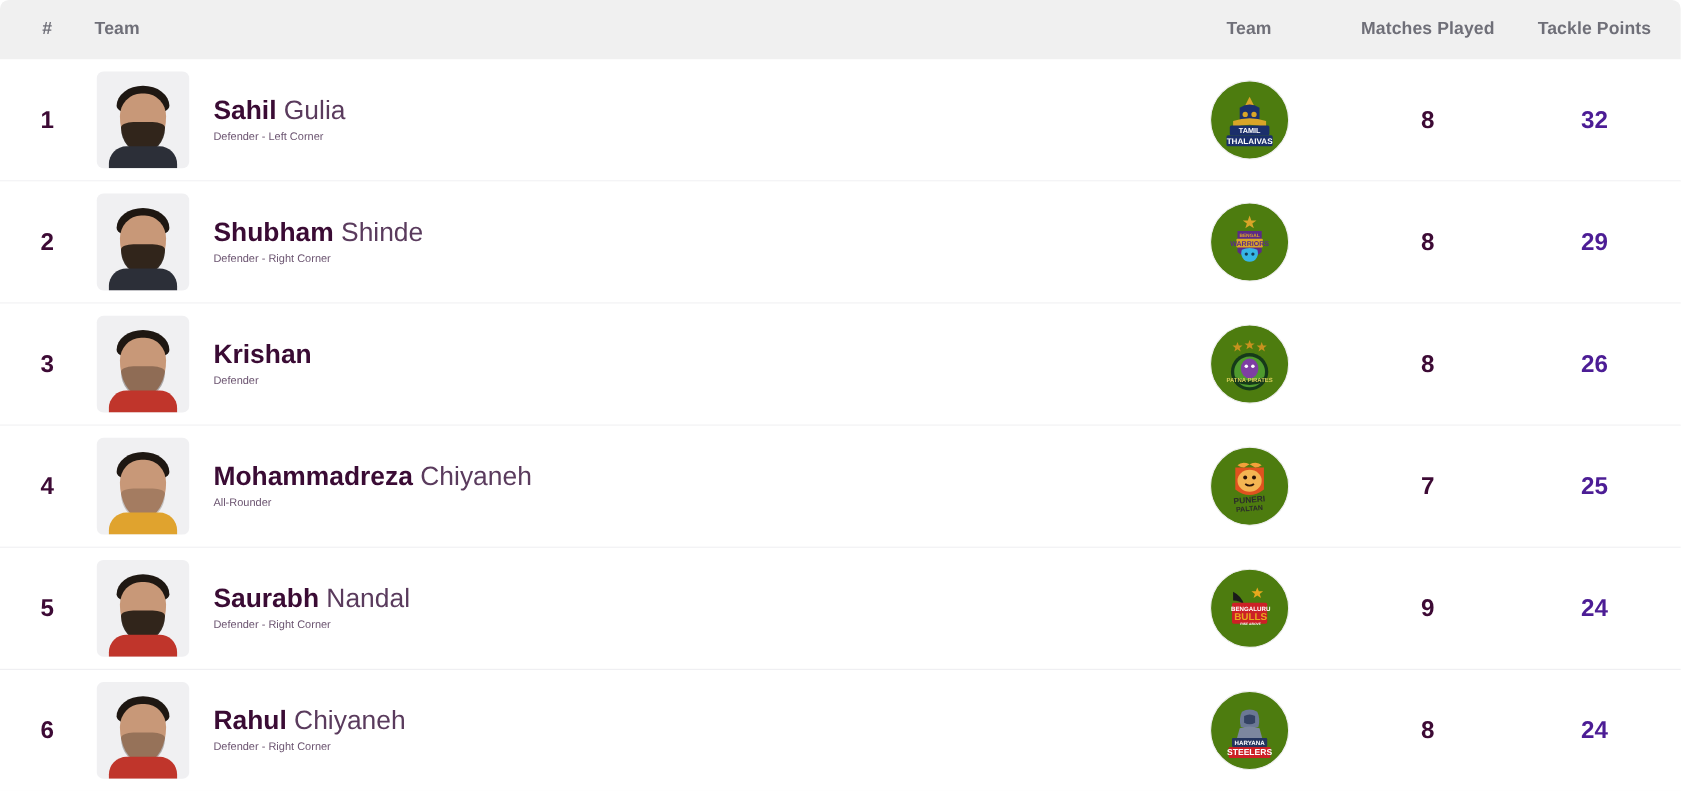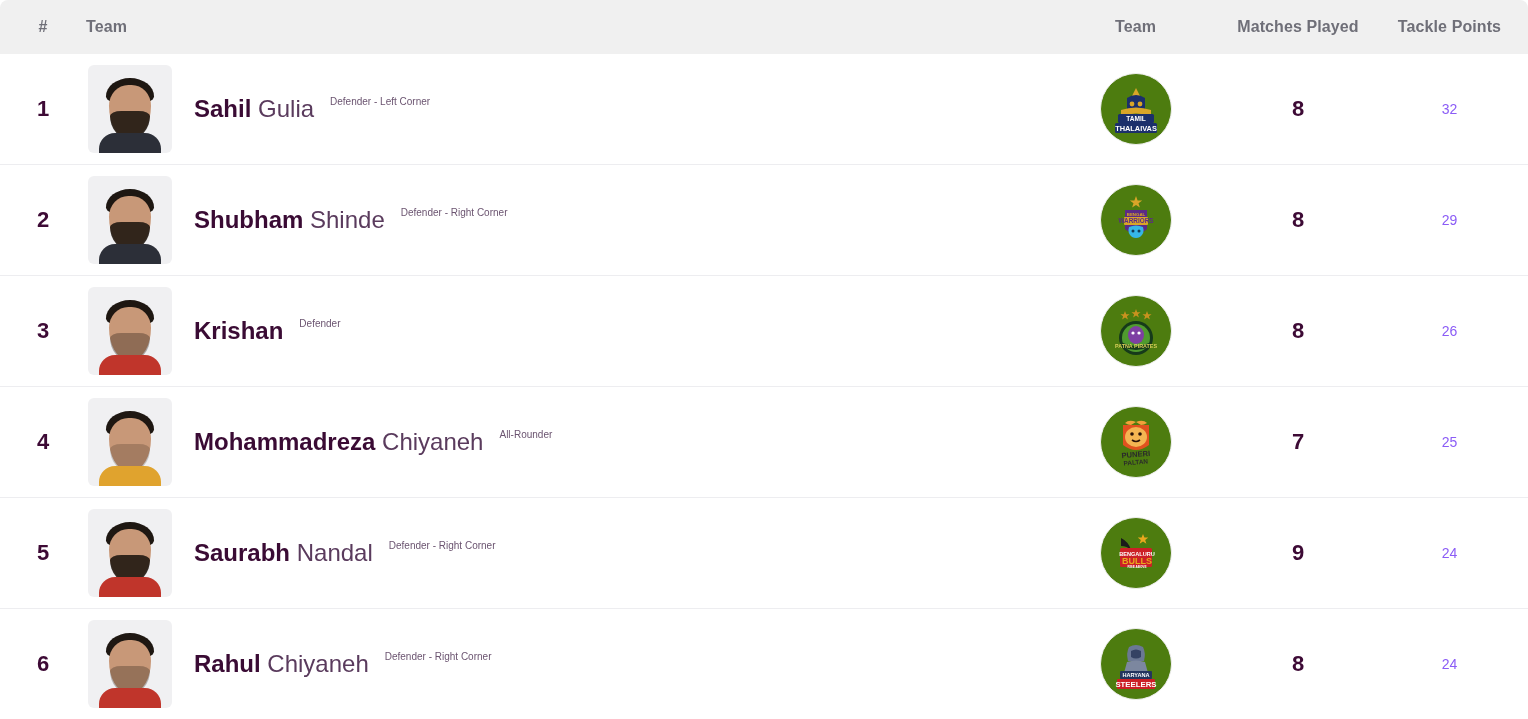--- a/index.html
+++ b/index.html
@@ -120,21 +120,21 @@
     transform: translateX(-50%);
     width: 62px;
     height: 20px;
     border-radius: 16px 16px 0 0;
     background: #3a3a42;
   }
   .avatar.jersey-red .body  { background: #c0352b; }
   .avatar.jersey-yellow .body { background: #e0a32e; }
   .avatar.jersey-dark .body { background: #2c2f38; }
 
-  .player-text { display: flex; flex-direction: row; gap: 16px; }
+  .player-text { display: flex; flex-direction: column; gap: 4px; }
 
   .player-name {
     font-size: 24px;
     line-height: 1.12;
     color: #4a1d48;
     white-space: nowrap;
   }
   .player-name .fn {
     font-weight: 700;
     color: #3a0b34;
@@ -170,23 +170,23 @@
   .played-cell {
     width: 150px;
     justify-content: center;
     font-size: 22px;
     font-weight: 700;
     color: #3d0a35;
   }
   .points-cell {
     width: 155px;
     justify-content: center;
-    font-size: 14px;
-    font-weight: 400;
-    color: #8b5cf6;
+    font-size: 22px;
+    font-weight: 700;
+    color: #4c1d95;
     padding-right: 2px;
   }
 </style>
 </head>
 <body>
 
 <div class="stats-table">
 
   <div class="table-header">
     <div class="th col-rank">#</div>

